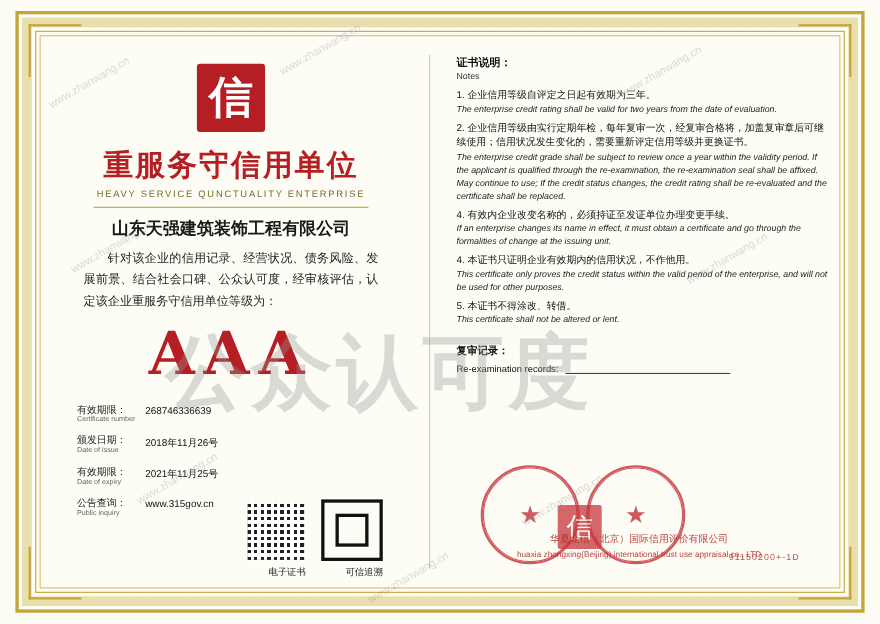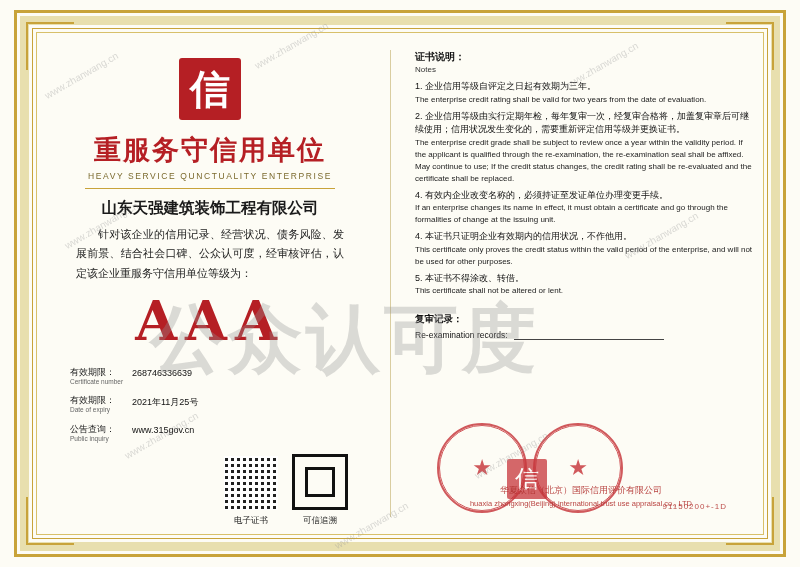--- a/index.html
+++ b/index.html
@@ -116,21 +116,21 @@
     width:62px;flex:0 0 62px;text-align:left;line-height:1.25;
   }
   .field-label .cn{font-size:9px;display:block;color:#222;}
   .field-label .en{font-size:6.5px;display:block;color:#666;}
   .field-value{font-size:9px;color:#111;padding-top:1px;}
 
   .qr-area{
     position:absolute;right:6px;bottom:4px;width:150px;
     display:flex;gap:14px;align-items:flex-end;
   }
-  .qr-block{text-align:center;font-family:Liberation Serif, serif;}
+  .qr-block{text-align:right;font-family:Liberation Serif, serif;}
   .qr-img{
     width:52px;height:52px;
     background:
       repeating-linear-gradient(0deg,#111 0 3px,#fff 3px 6px),
       repeating-linear-gradient(90deg,#111 0 3px,#fff 3px 6px);
     background-blend-mode:screen;
     border:1px solid #fff;
   }
   .qr-caption{font-size:8.5px;margin-top:5px;color:#222;}
   .trace-icon{
@@ -138,21 +138,21 @@
     display:flex;align-items:center;justify-content:center;
   }
   .trace-icon .inner{
     width:24px;height:24px;border:3px solid #111;
   }
 
   
   .notes-head{font-size:10px;font-weight:bold;color:#111;margin-bottom:1px;}
   .notes-head-en{font-size:8px;color:#333;margin-bottom:6px;}
   .note-cn{font-size:9px;color:#111;line-height:1.5;margin-top:4px;}
-  .note-en{font-size:8px;color:#222;line-height:1.5;}
+  .note-en{font-size:8px;color:#222;line-height:1.5;font-style:italic;}
   .review{
     margin-top:16px;
   }
   .review-cn{font-size:9.5px;font-weight:bold;color:#111;}
   .review-en{font-size:8.5px;color:#111;margin-top:3px;}
   .review-line{
     display:inline-block;width:150px;border-bottom:1px solid #444;
     margin-left:4px;vertical-align:bottom;height:10px;
   }
 
@@ -241,20 +241,27 @@
 
       <div class="grade">AAA</div>
 
       <div class="fields">
         <div class="field-row">
           <div class="field-label">
             <span class="cn">有效期限：</span>
             <span class="en">Certificate number</span>
           </div>
           <div class="field-value">268746336639</div>
+        </div>
+        <div class="field-row">
+          <div class="field-label">
+            <span class="cn">颁发日期：</span>
+            <span class="en">Date of issue</span>
+          </div>
+          <div class="field-value">2018年11月26号</div>
         </div>
         <div class="field-row">
           <div class="field-label">
             <span class="cn">有效期限：</span>
             <span class="en">Date of expiry</span>
           </div>
           <div class="field-value">2021年11月25号</div>
         </div>
         <div class="field-row">
           <div class="field-label">

